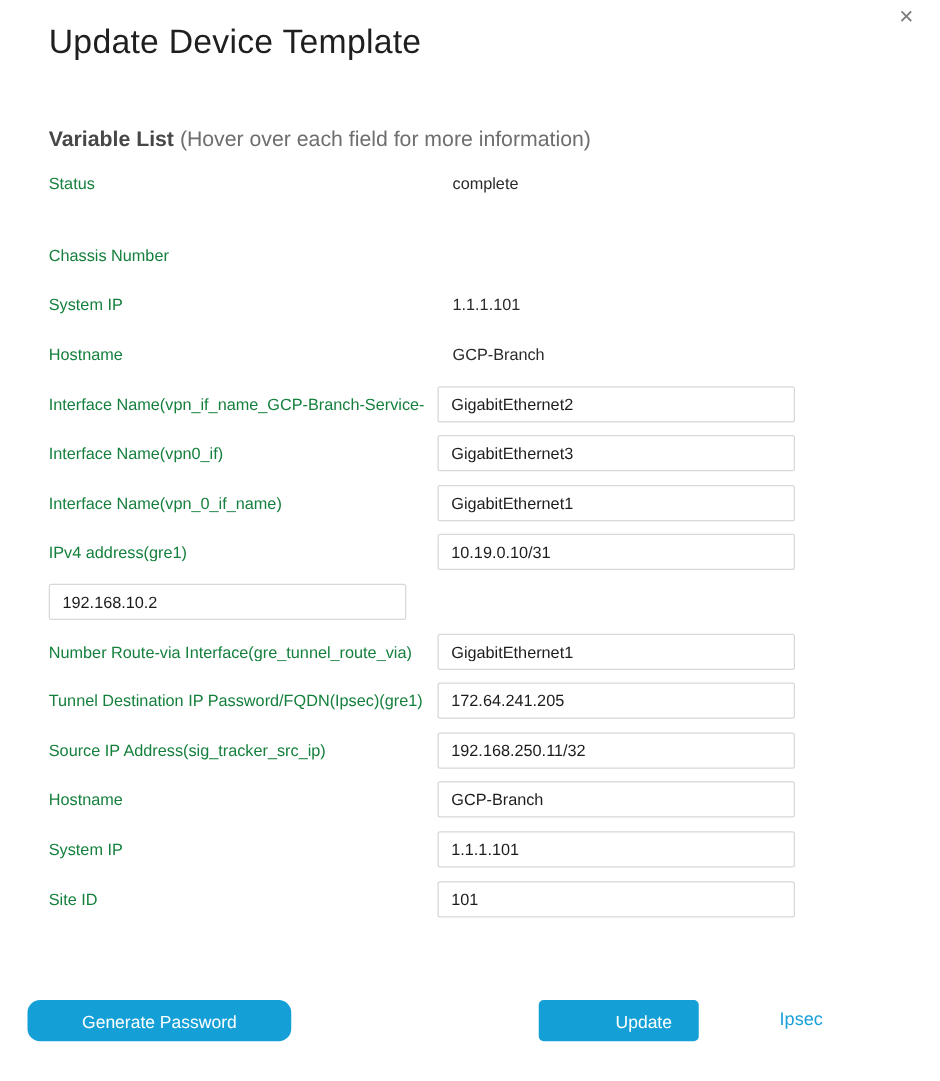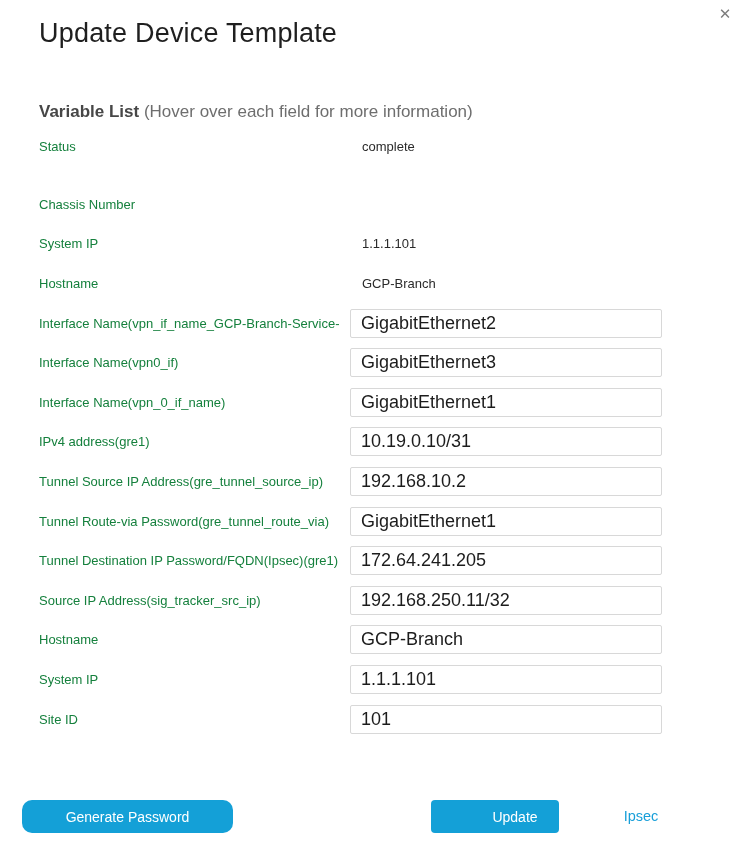--- a/index.html
+++ b/index.html
@@ -42,25 +42,25 @@
     flex: 0 0 311px; max-width: 311px;
     font-size: 13px; color: #15803d;
     white-space: nowrap; overflow: hidden;
   }
   .row .value-col { flex: 0 0 318px; max-width: 318px; }
   .static-value {
     font-size: 13px; color: #2a2a2a; padding-left: 12px;
     white-space: nowrap;
   }
   .text-input {
-    width: 312px; height: 29px;
+    width: 286px; height: 29px;
     border: 1px solid #d8d8d8; border-radius: 2px;
     background: #fff;
     font-family: "Liberation Sans", "DejaVu Sans", sans-serif;
-    font-size: 18px; color: #1c1c1c;
+    font-size: 13px; color: #1c1c1c;
     padding: 0 10px;
     outline: none;
   }
 
   .footer { position: absolute; left: 0; top: 800px; width: 752px; height: 34px; }
   .btn {
     position: absolute; top: 0; height: 33px;
     border: none; border-radius: 4px;
     background: var(--accent, #14a0d7);
     color: #ffffff; font-family: "Liberation Sans", "DejaVu Sans", sans-serif;
@@ -133,26 +133,25 @@
       <div class="label">Interface Name(vpn_0_if_name)</div>
       <div class="value-col"><input class="text-input" type="text" value="GigabitEthernet1" style=""></div>
     </div>
 
     <div class="row">
       <div class="label">IPv4 address(gre1)</div>
       <div class="value-col"><input class="text-input" type="text" value="10.19.0.10/31" style=""></div>
     </div>
 
     <div class="row">
-      <div class="label">Tunnel Source IP Address(gre_tunnel_source_ip)</div>
       <div class="value-col"><input class="text-input" type="text" value="192.168.10.2" style=""></div>
     </div>
 
     <div class="row">
-      <div class="label">Tunnel Route-via Password(gre_tunnel_route_via)</div>
+      <div class="label">Number Route-via Interface(gre_tunnel_route_via)</div>
       <div class="value-col"><input class="text-input" type="text" value="GigabitEthernet1" style=""></div>
     </div>
 
     <div class="row">
       <div class="label">Tunnel Destination IP Password/FQDN(Ipsec)(gre1)</div>
       <div class="value-col"><input class="text-input" type="text" value="172.64.241.205" style=""></div>
     </div>
 
     <div class="row">
       <div class="label">Source IP Address(sig_tracker_src_ip)</div>

